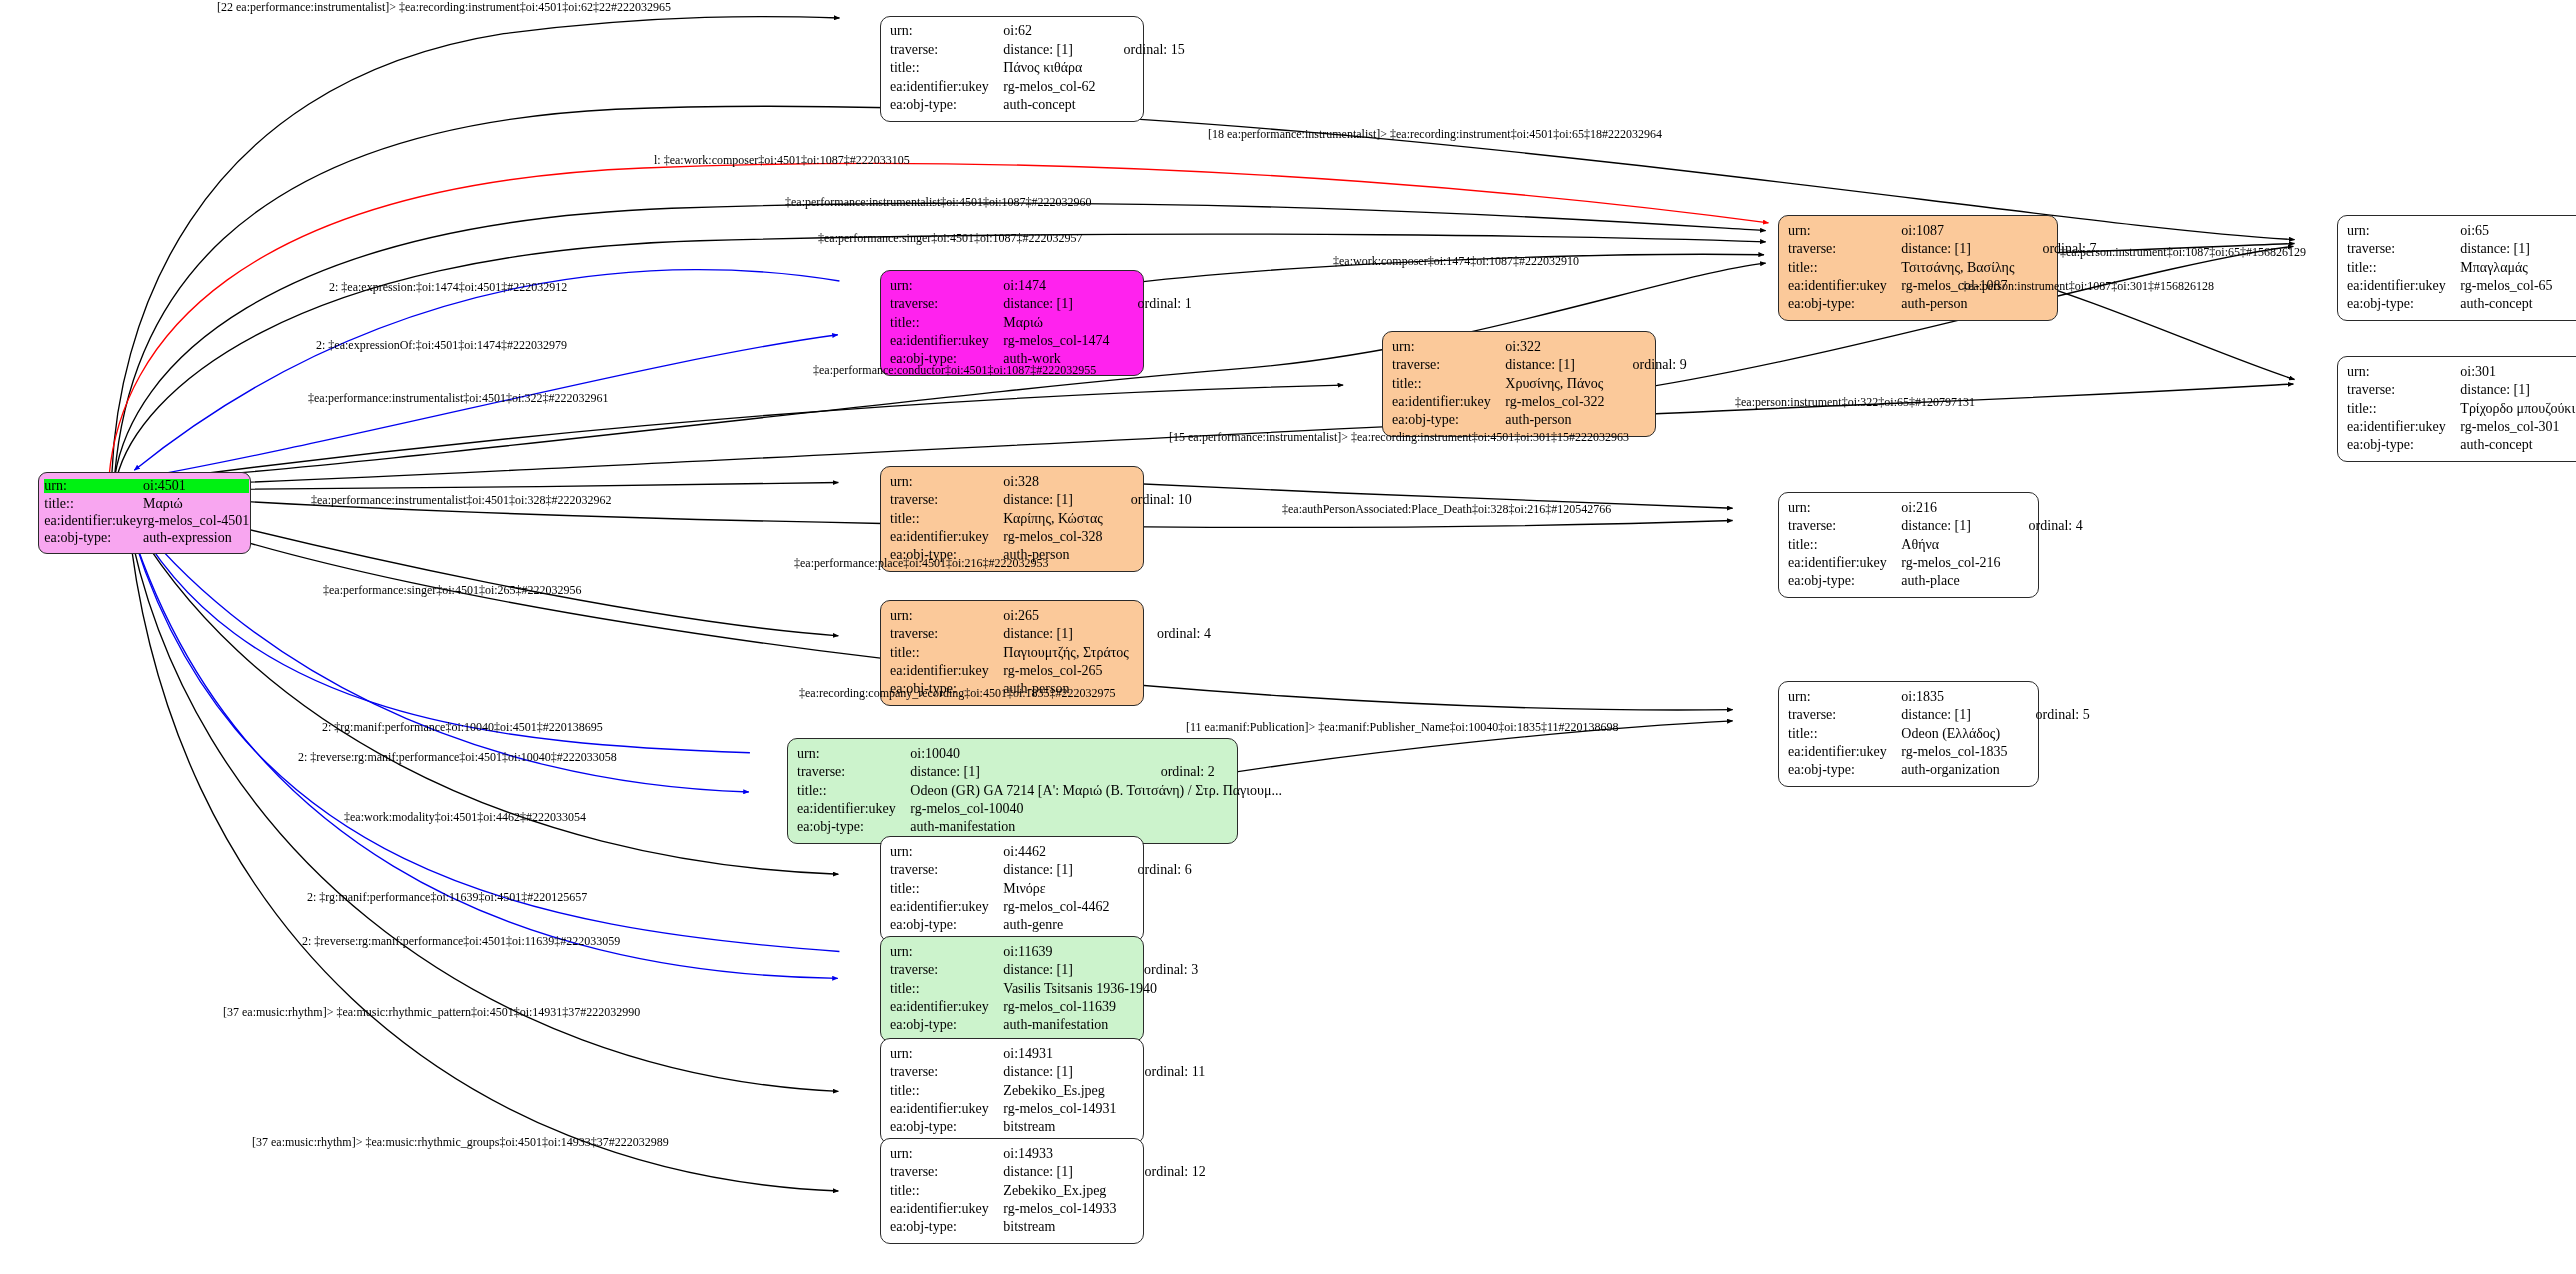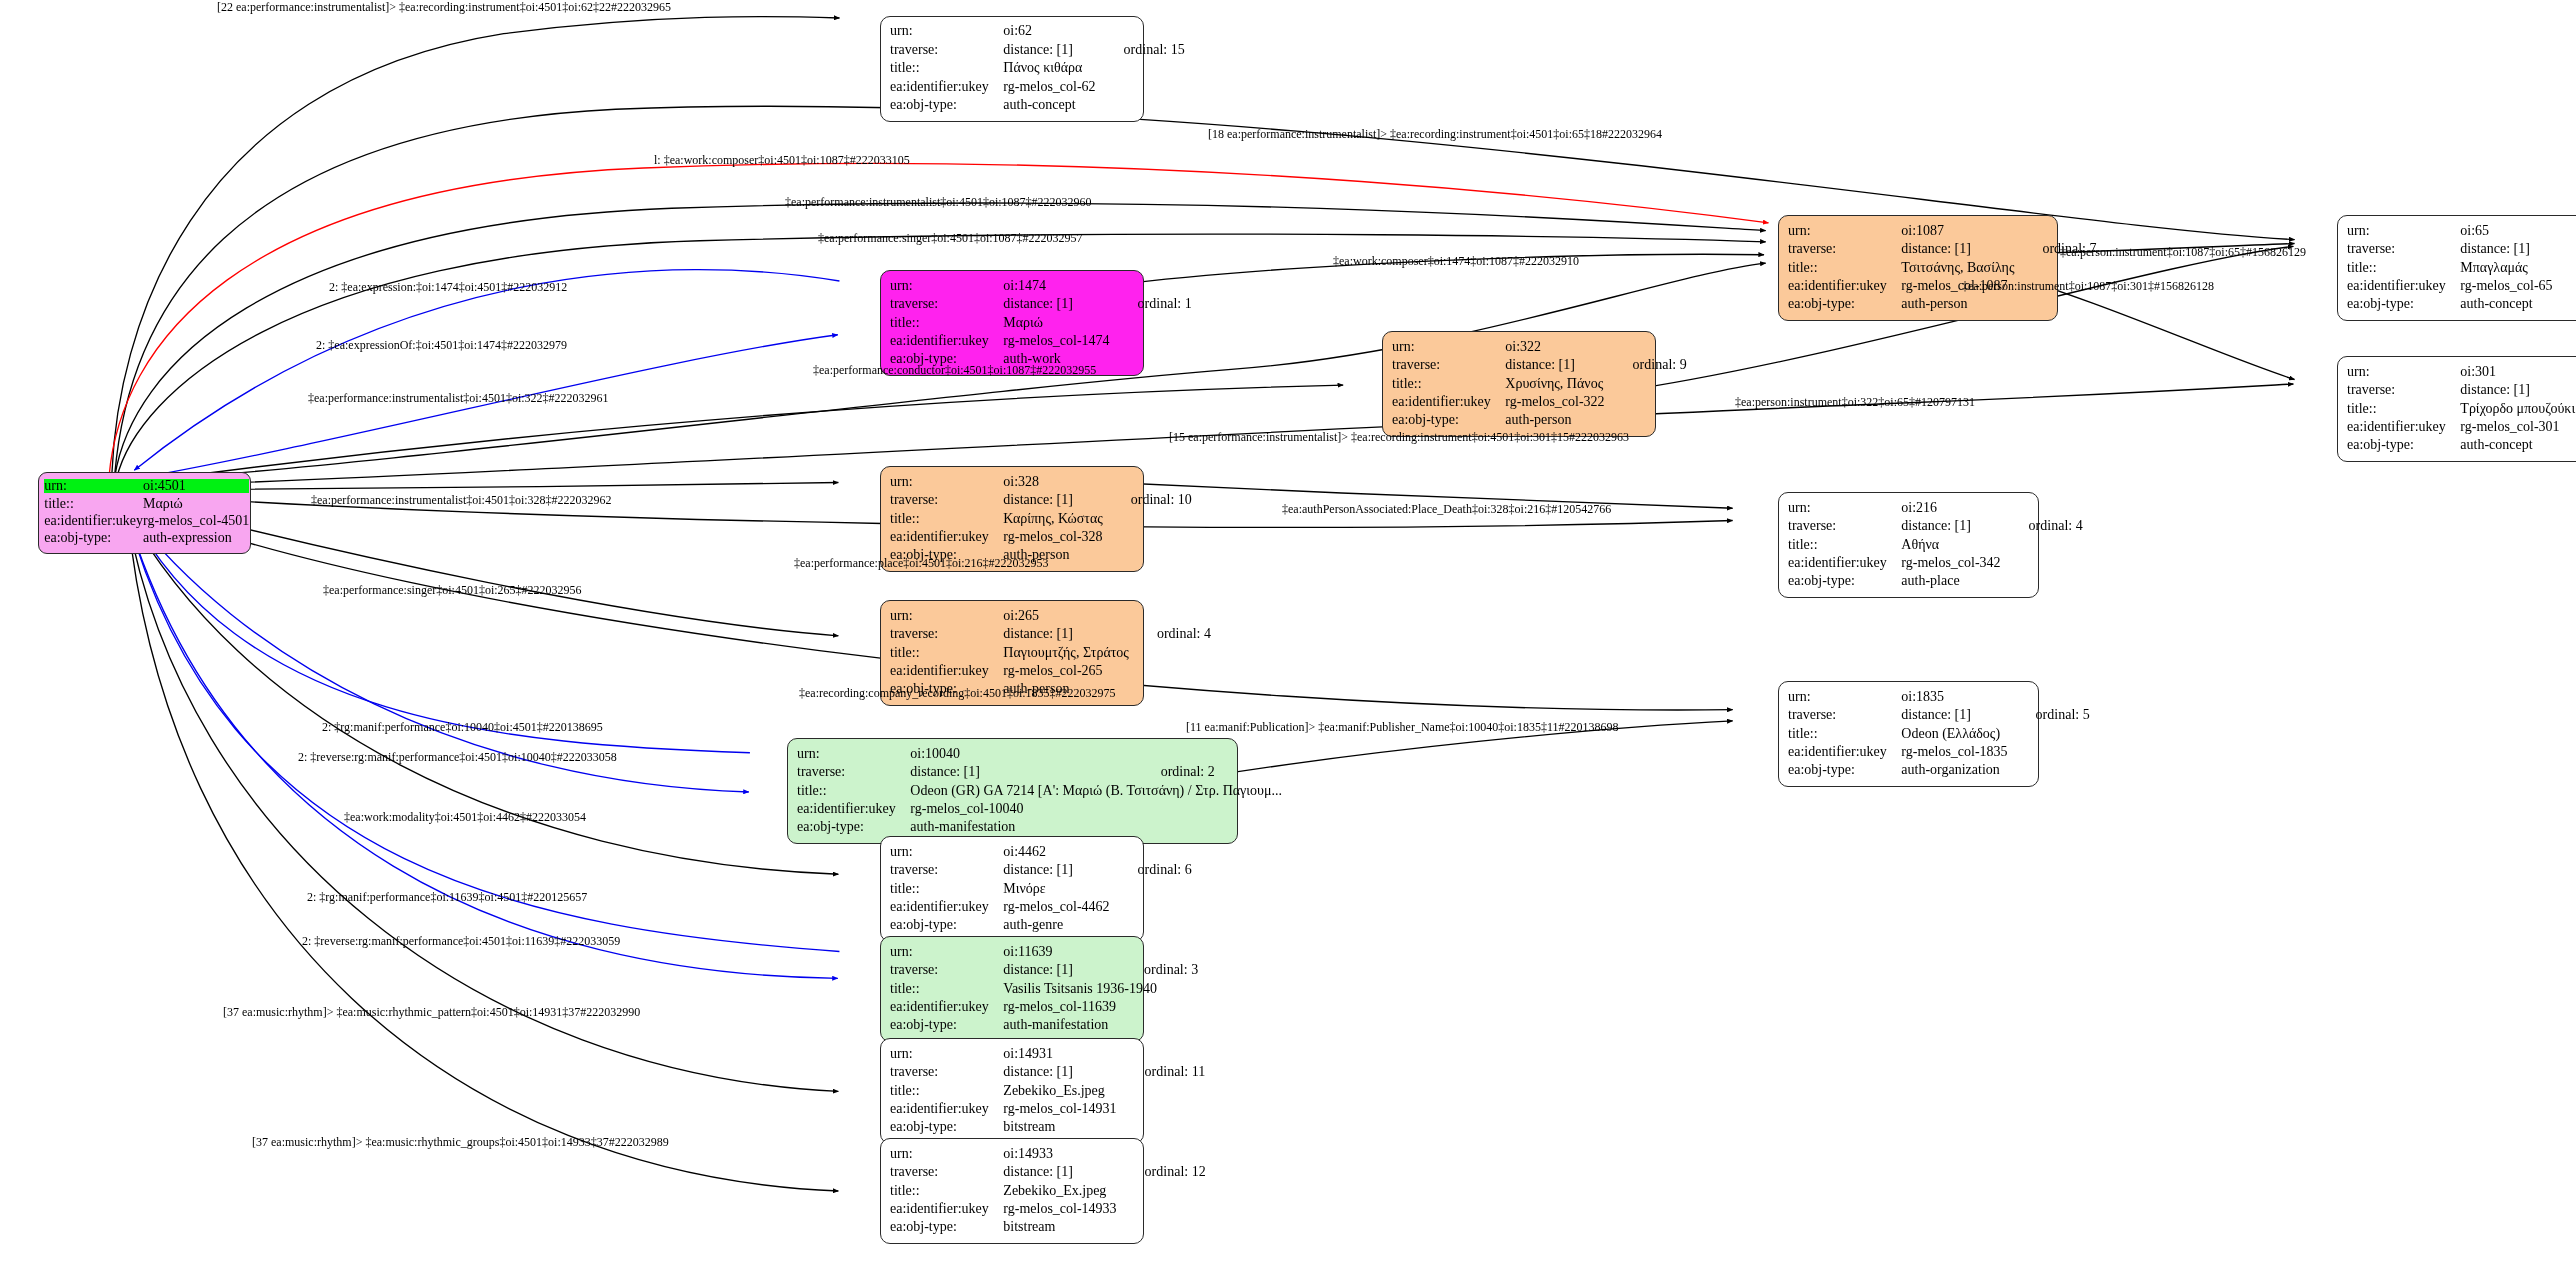--- a/index.html
+++ b/index.html
@@ -370,21 +370,21 @@
           <td class="v">distance: [1]</td>
           <td class="ord">ordinal: 4</td>
           </tr>
       <tr>
             <td class="k">title::</td>
           <td class="v">Αθήνα</td>
             <td></td>
           </tr>
       <tr>
             <td class="k">ea:identifier:ukey</td>
-          <td class="v">rg-melos_col-342</td>
+          <td class="v">rg-melos_col-216</td>
             <td></td>
           </tr>
       <tr>
             <td class="k">ea:obj-type:</td>
           <td class="v">auth-place</td>
             <td></td>
           </tr>
     </tbody>
       </table>
   </div>

